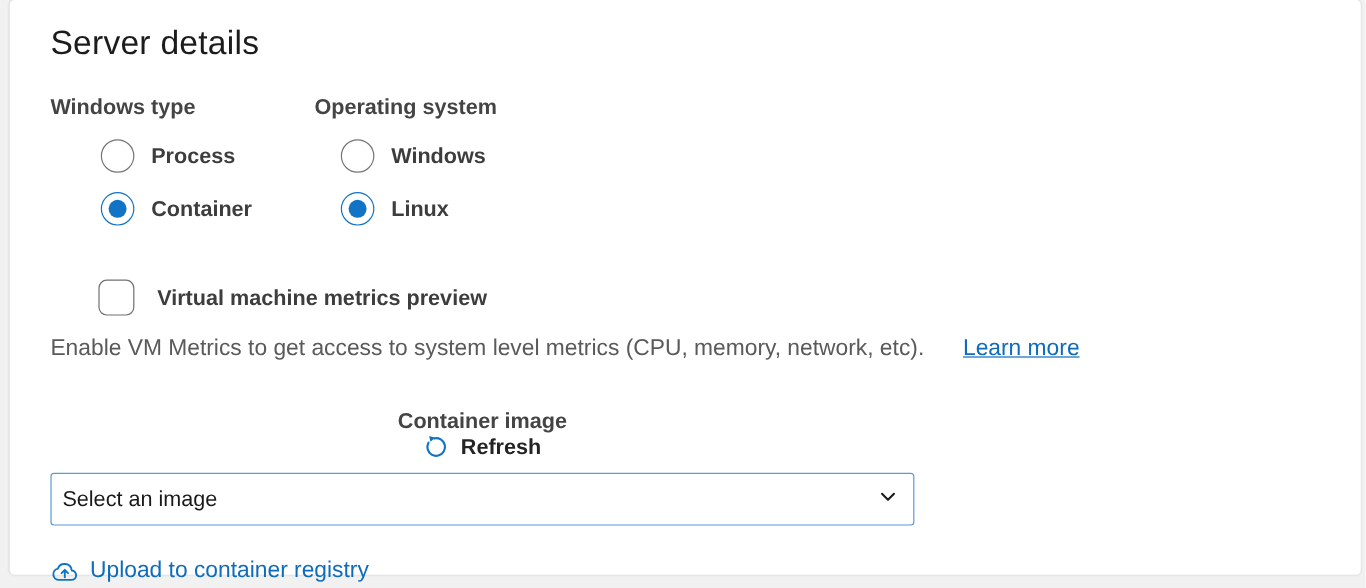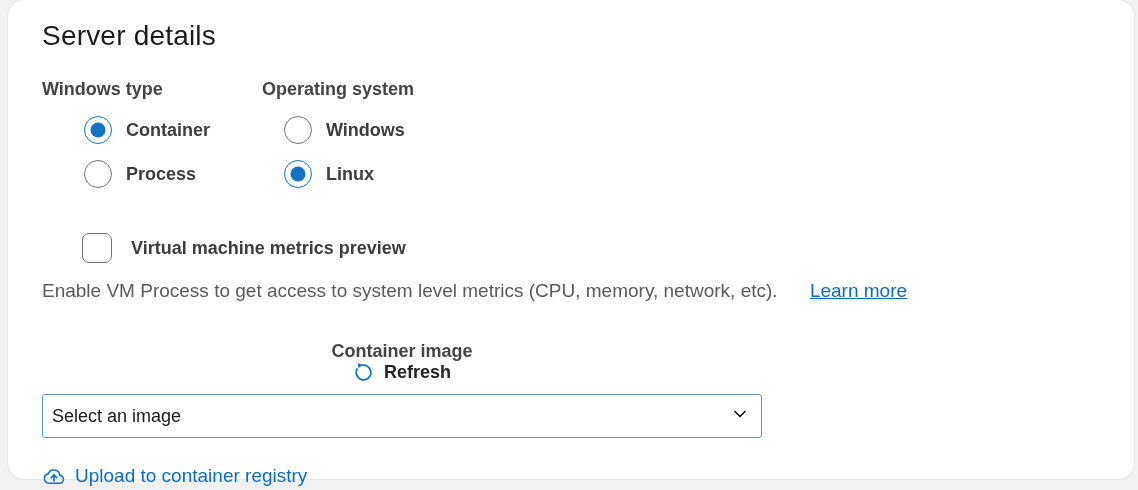--- a/index.html
+++ b/index.html
@@ -18,21 +18,21 @@
   html,body{width:1138px;height:490px;overflow:hidden;}
   body{
     background:var(--page-bg);
     font-family:"Liberation Sans","DejaVu Sans",sans-serif;
     position:relative;
   }
   .card{
     position:absolute;
     left:8px;top:0;right:4px;bottom:11px;
     background:var(--card-bg);
-    border-radius:16px;
+    border-radius:4px;
     box-shadow:0 0 2px rgba(0,0,0,.14);
     padding:20px 0 0 34px;
   }
   h1.heading{
     font-size:28px;
     font-weight:400;
     color:var(--heading-text);
     line-height:32px;
     letter-spacing:.2px;
   }
@@ -98,26 +98,26 @@
 
 <div class="card">
 
   <h1 class="heading">Server details</h1>
 
   <div class="groups">
     <div class="group group-servertype">
       <div class="group-label">Windows type</div>
       <div class="options">
         <div class="option">
+          <span class="radio" role="radio" aria-checked="false"></span>
+          <span class="option-label">Process</span>
+        </div>
+        <div class="option">
           <span class="radio" role="radio" aria-checked="true"></span>
           <span class="option-label">Container</span>
-        </div>
-        <div class="option">
-          <span class="radio" role="radio" aria-checked="false"></span>
-          <span class="option-label">Process</span>
         </div>
       </div>
     </div>
 
     <div class="group group-os">
       <div class="group-label">Operating system</div>
       <div class="options">
         <div class="option">
           <span class="radio" role="radio" aria-checked="false"></span>
           <span class="option-label">Windows</span>
@@ -129,21 +129,21 @@
       </div>
     </div>
   </div>
 
   <div class="checkbox-row">
     <span class="checkbox" role="checkbox" aria-checked="false"></span>
     <span class="checkbox-label">Virtual machine metrics preview</span>
   </div>
 
   <div class="description">
-    <span>Enable VM Process to get access to system level metrics (CPU, memory, network, etc). </span><a>Learn more</a>
+    <span>Enable VM Metrics to get access to system level metrics (CPU, memory, network, etc). </span><a>Learn more</a>
   </div>
 
   <div class="field-header">
     <div class="field-label">Container image</div>
     <button class="refresh-button">
       <span>
         <svg width="21" height="21" viewBox="0 0 20 20" fill="none">
           <circle cx="10" cy="10" r="7" stroke="#1173c5" stroke-width="1.7" stroke-dasharray="38 6" transform="rotate(-104 10 10)" stroke-linecap="round"></circle>
           <path d="M4.4 1.2 L9.2 2.6 L5.4 5.9 Z" fill="#1173c5"></path>
         </svg>

